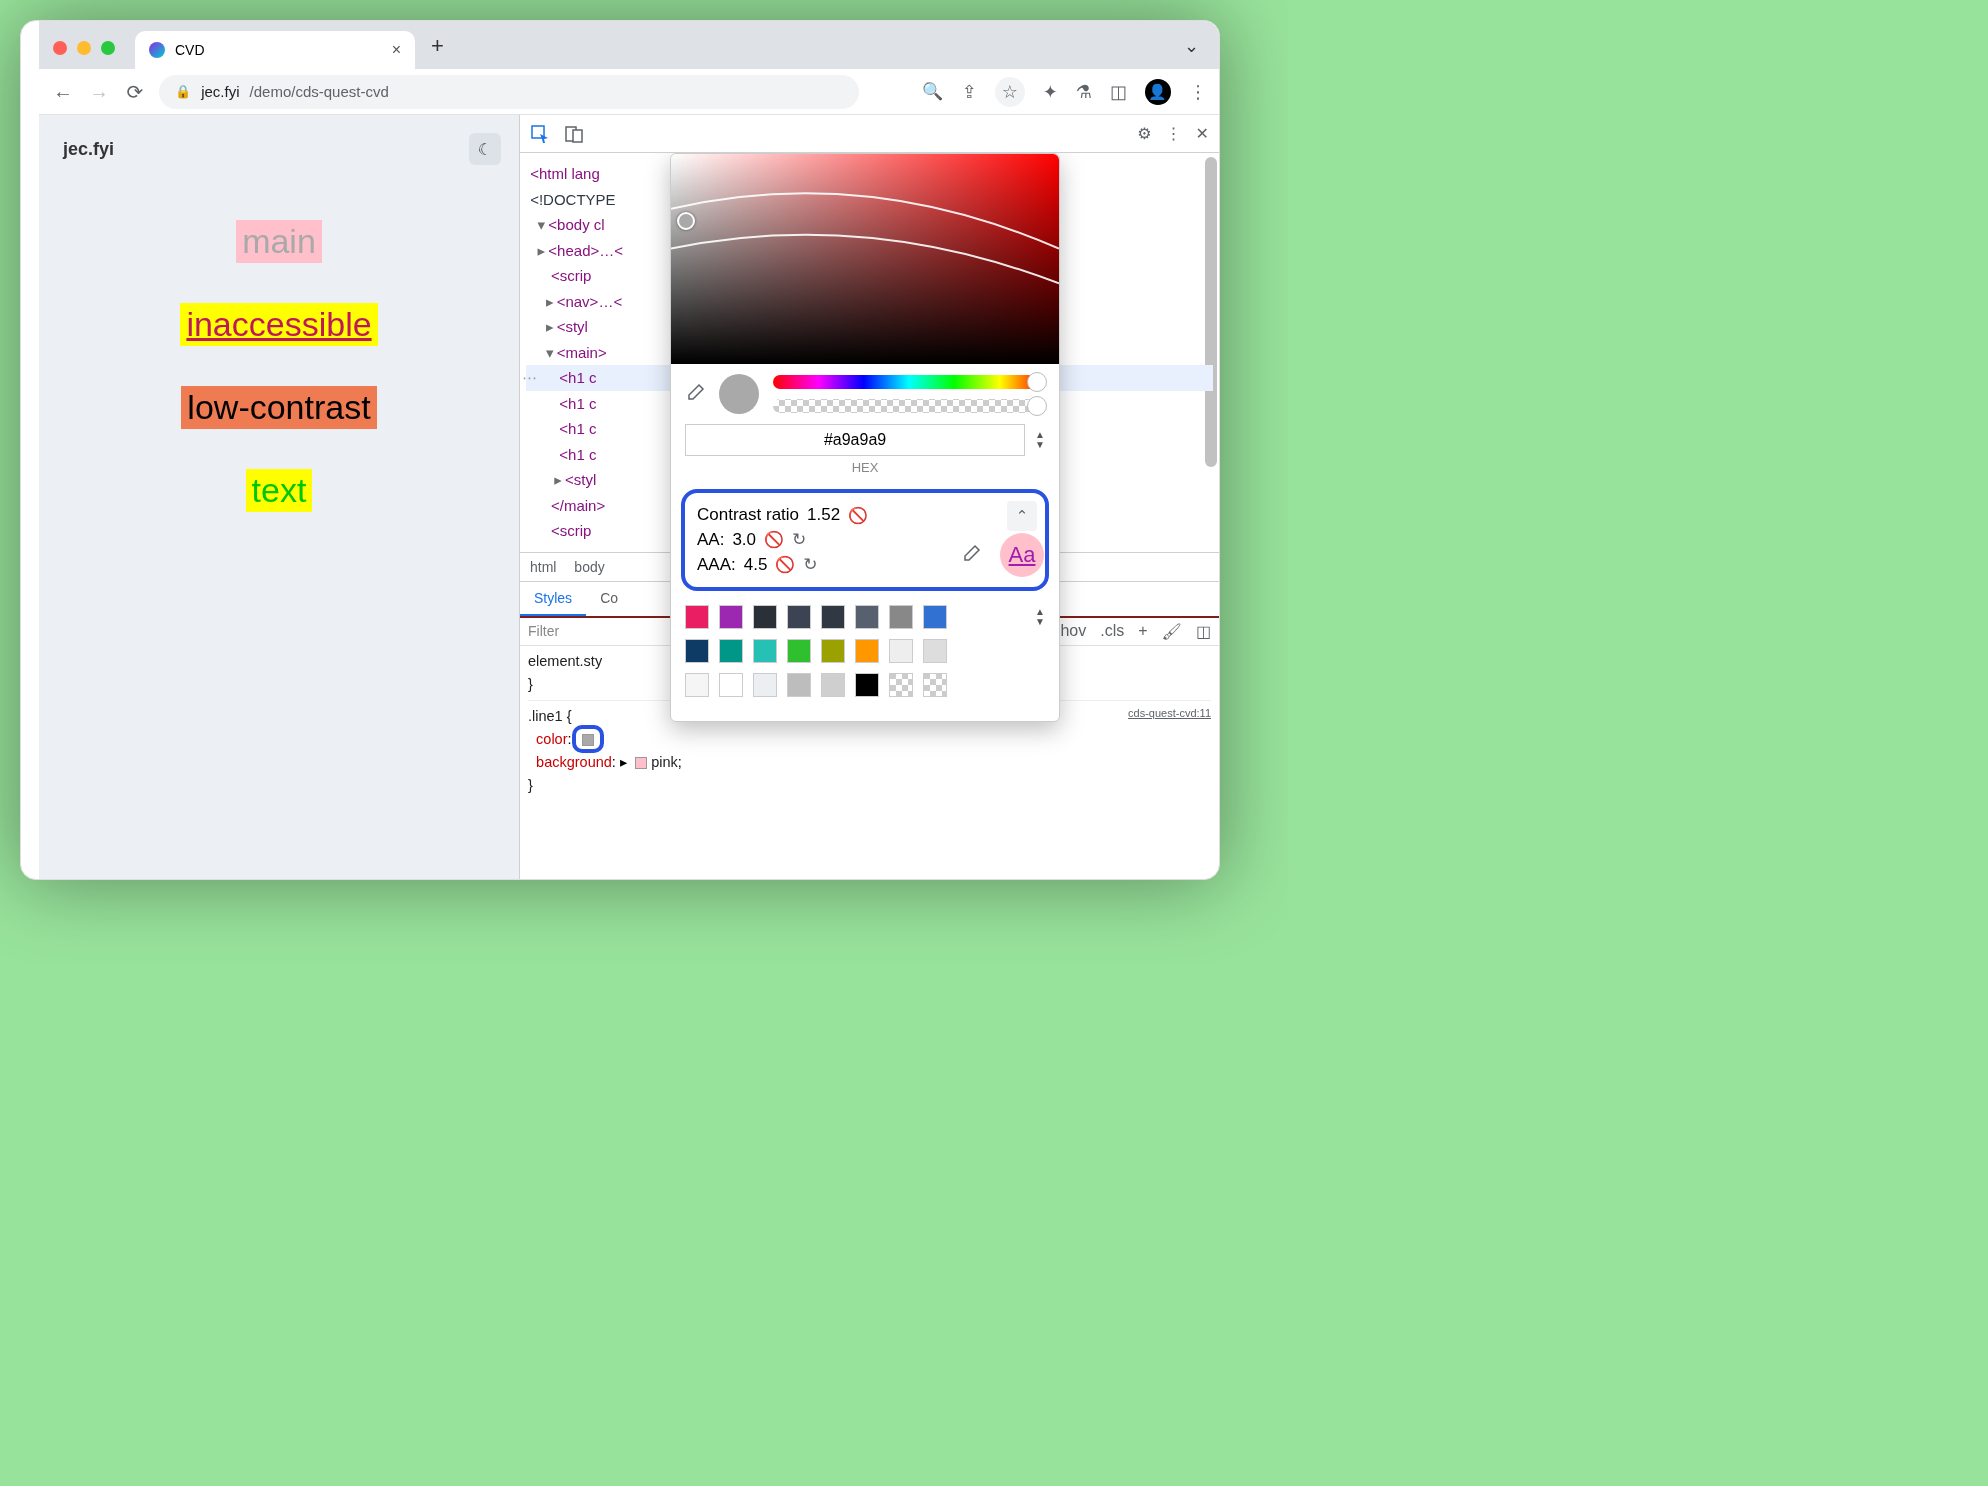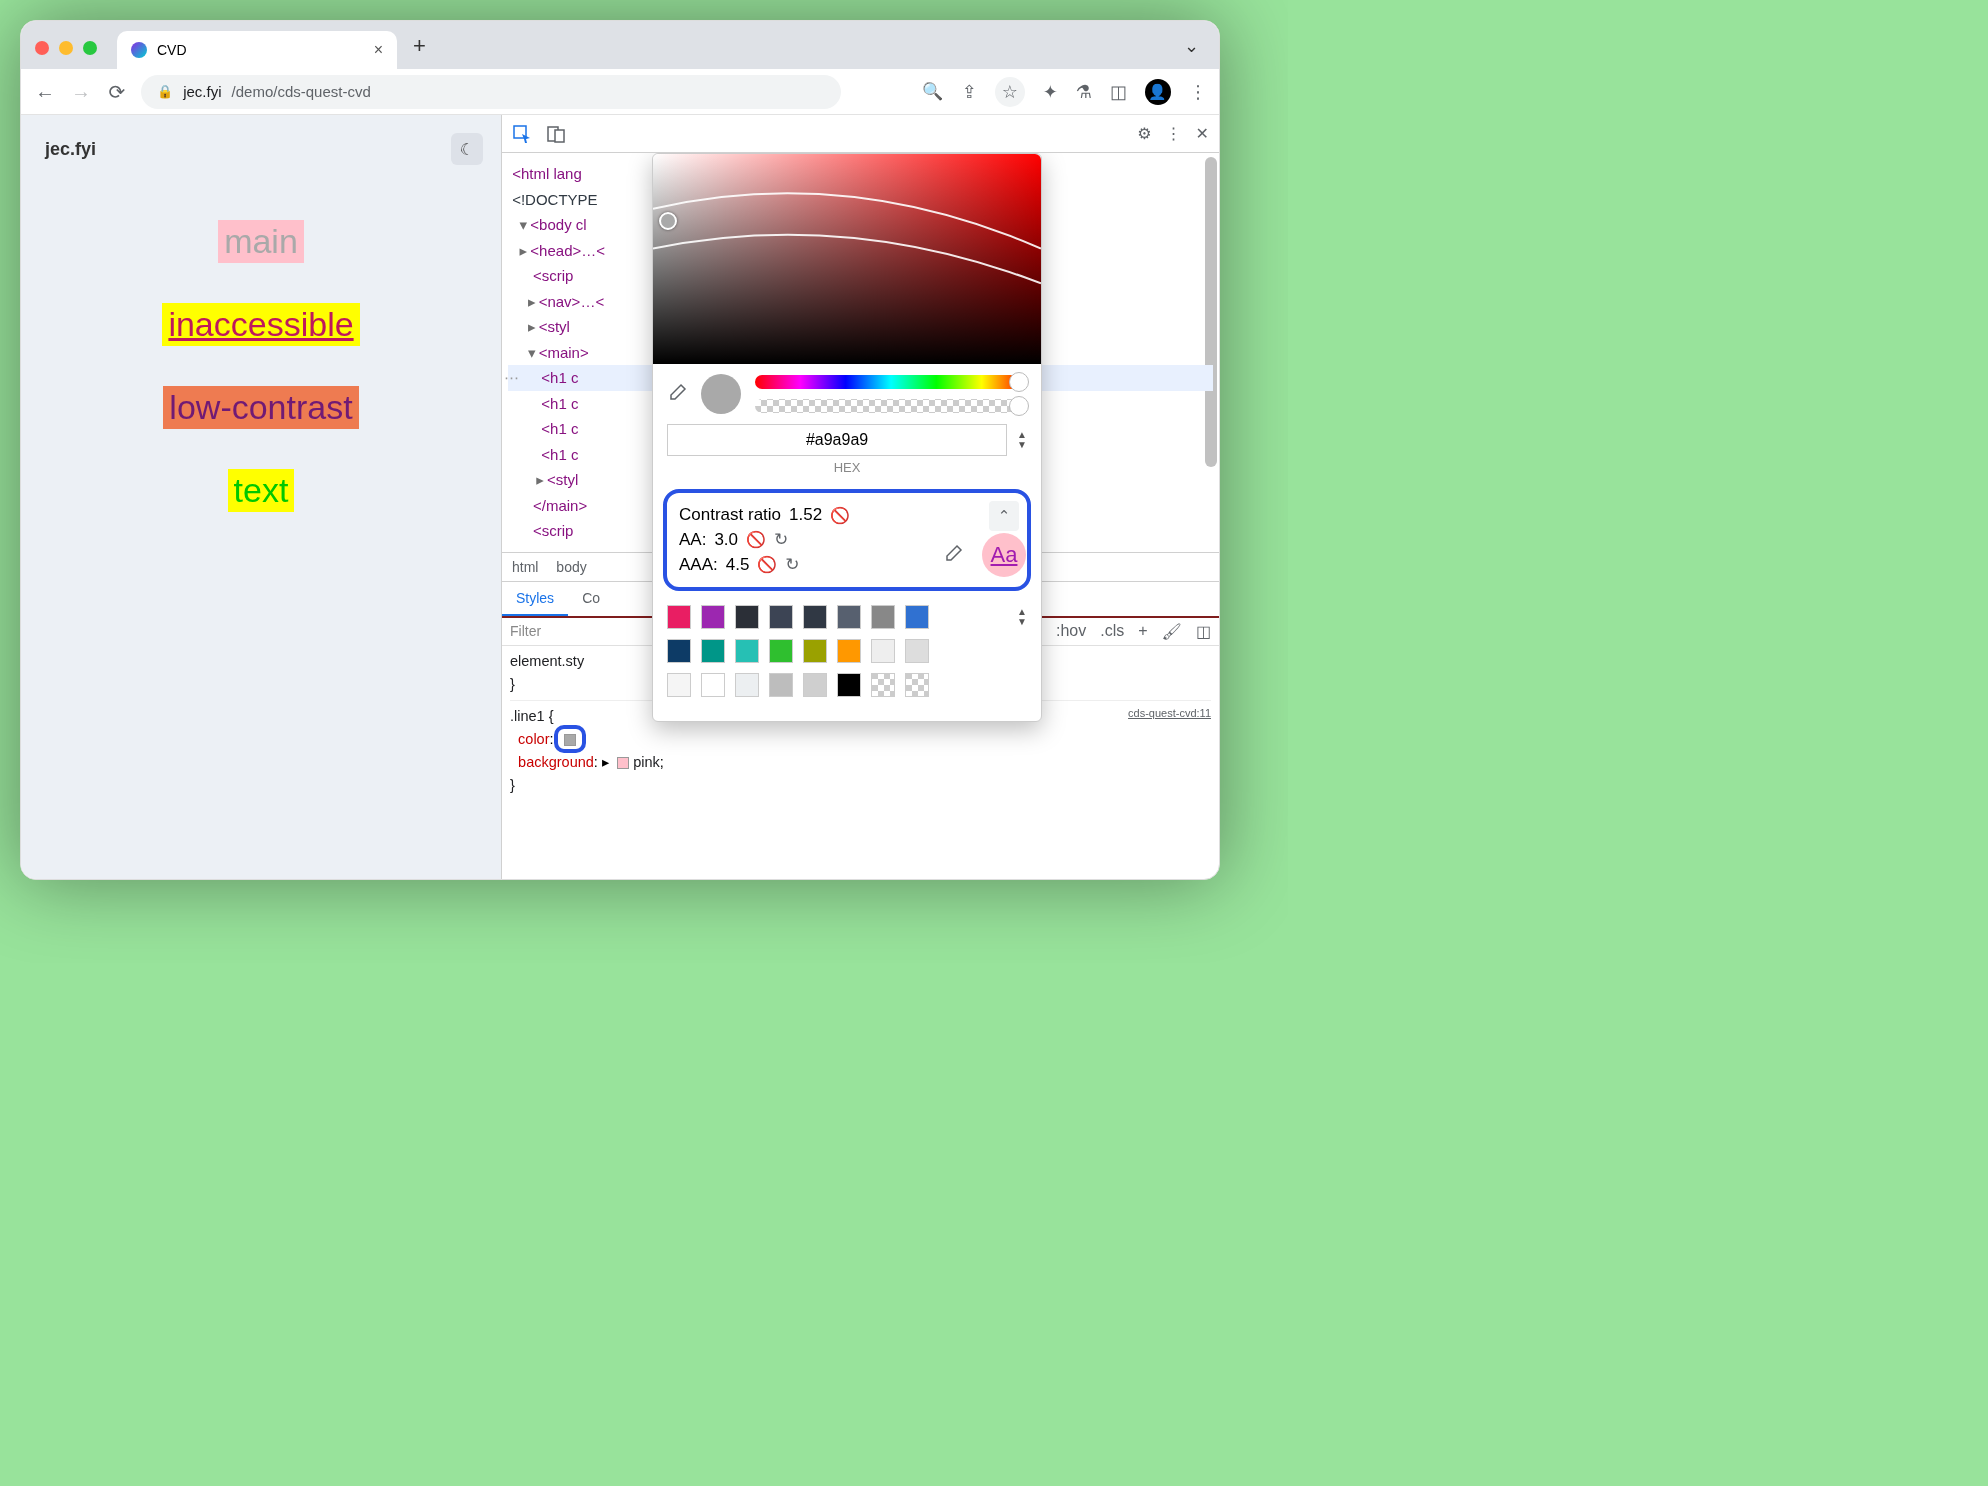--- a/index.html
+++ b/index.html
@@ -1,18 +1,18 @@
 <!DOCTYPE html>
 <html><head>
 <meta charset="utf-8">
 <style>
 * { margin:0; padding:0; box-sizing:border-box; font-family: -apple-system, Helvetica, Arial, sans-serif; }
 body { background:#98e39b; width:1288px; height:963px; position:relative; }
 .shadowwrap { position:absolute; top:20px; left:20px; width:1248px; height:920px; filter: drop-shadow(0 0 40px rgba(0,0,0,0.4)); }
-.window { width:1200px; height:860px; background:#fff; border-radius:16px; overflow:hidden; display:flex; flex-direction:column; border:1px solid #ddd;}
+.window { width:1200px; height:860px; background:#fff; border-radius:16px; overflow:hidden; display:flex; flex-direction:column; border:1px solid #ddd;padding-left:18px;}
 
 .titlebar { height:48px; background:#dee1e6; display:flex; align-items:flex-end; padding-left:14px; position:relative;}
 .traffic { display:flex; gap:10px; align-items:center; margin-bottom:14px; margin-right:20px;}
 .tl { width:14px; height:14px; border-radius:50%; }
 .tl.r{background:#ff5f57}.tl.y{background:#febc2e}.tl.g{background:#28c840}
 .tab { background:#fff; height:38px; border-radius:10px 10px 0 0; display:flex; align-items:center; padding:0 14px; gap:10px; font-size:14px; min-width:280px;}
 .favicon { width:16px; height:16px; border-radius:50%; background:linear-gradient(135deg,#8a2be2,#00ced1);}
 .tab .x { margin-left:auto; color:#555; font-size:16px;}
 .plus { margin:0 16px 10px 16px; color:#333; font-size:22px;}
 .titlebar .chev { margin-left:auto; margin-right:20px; margin-bottom:12px; color:#333; font-size:18px;}
@@ -28,21 +28,21 @@
 .urlicons .star { background:#f1f3f4; width:30px; height:30px; border-radius:50%; display:flex; align-items:center; justify-content:center;}
 
 .content { flex:1; display:flex; min-height:0;}
 .page { flex:0 0 480px; background:#ecf0f5; padding:24px; position:relative;}
 .page .brand { font-size:18px; font-weight:600; color:#333;}
 .moon { position:absolute; top:18px; right:18px; width:32px; height:32px; background:#dde1e8; border-radius:6px; display:flex; align-items:center; justify-content:center; color:#333;}
 .lineswrap { margin-top:60px; display:flex; flex-direction:column; align-items:center; gap:40px;}
 .demo { font-size:34px; font-weight:500; padding:2px 6px;}
 .l1 { color:#a9a9a9; background:pink;}
 .l2 { color:#be185d; background:#ffff00;text-decoration:underline;}
-.l3 { color:#701a75; background:#ee7b51;}
+.l3 { color:#000000; background:#ee7b51;}
 .l4 { color:#00c800; background:#ffff00;}
 
 .devtools { flex:1; display:flex; flex-direction:column; border-left:1px solid #d0d0d0; min-width:0; position:relative;}
 .dt-toolbar { height:38px; border-bottom:1px solid #d0d0d0; display:flex; align-items:center; padding:0 10px; gap:14px; color:#5f6368;}
 .dt-toolbar .sp{flex:1}
 .dt-toolbar svg{display:block}
 .dt-body { flex:1; position:relative; overflow:hidden;}
 .dom { font-family: Menlo, Consolas, monospace; font-size:15px; padding:8px 6px; color:#303942; line-height:1.7;}
 .dom .ln{white-space:pre;}
 .tag{color:#881280}.txt{color:#303942}.jscls{color:#1a1aa6}

